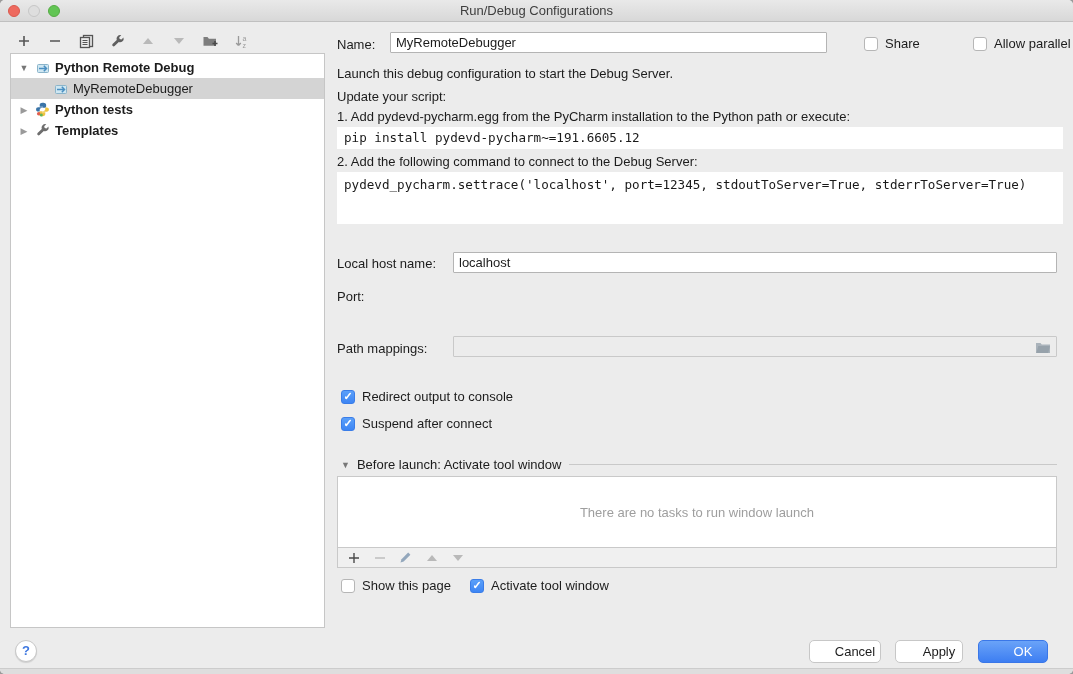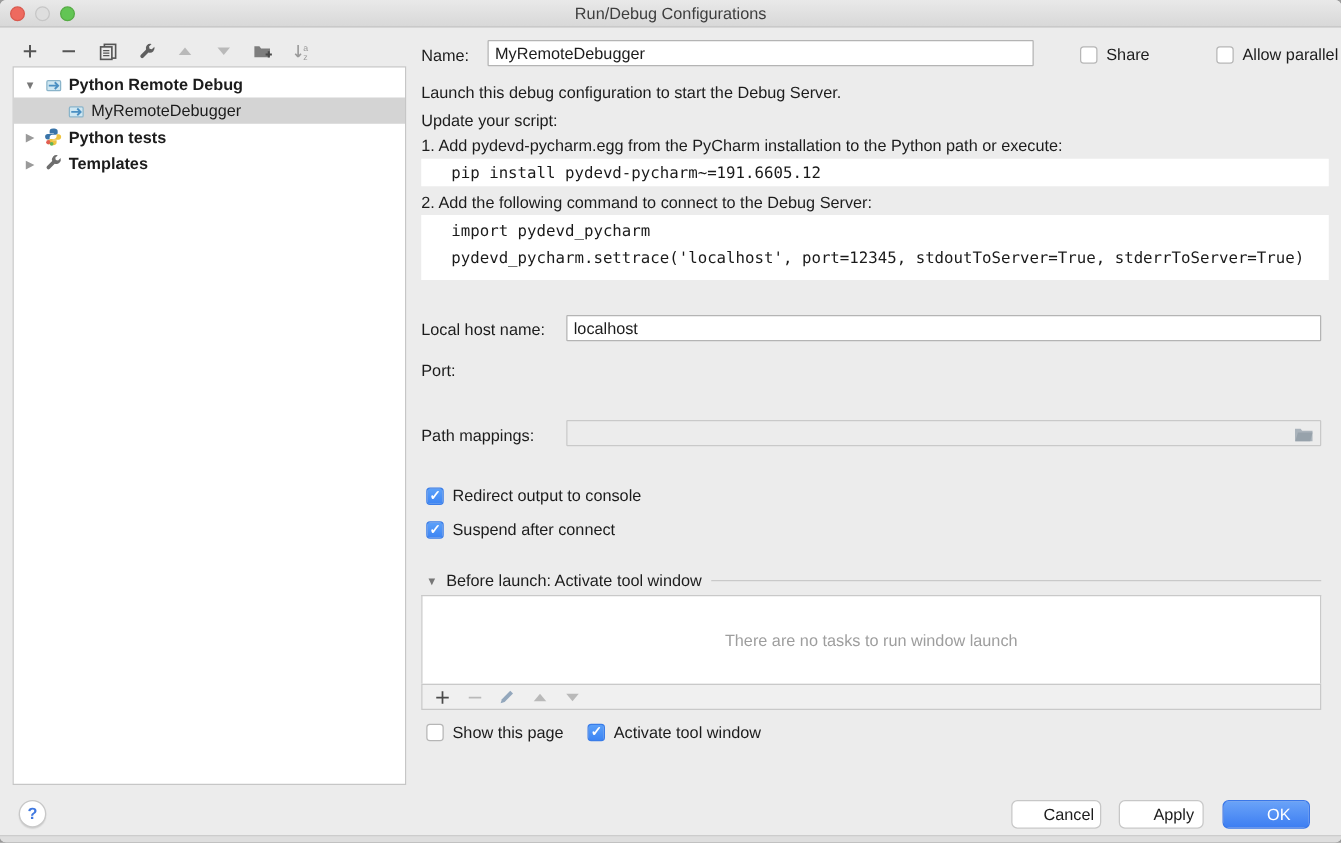--- a/index.html
+++ b/index.html
@@ -66,21 +66,21 @@
   .cb.checked {
     background:linear-gradient(#5ba0f9,#3d85f4); border:1px solid #3a7de8;
   }
   .cb.checked::after {
     content:"✓"; position:absolute; left:1.5px; top:-1px; color:#fff; font-size:11px; font-weight:bold;
   }
   .instr { position:absolute; white-space:nowrap; }
   .code {
     position:absolute; left:337px; width:726px; background:#fff;
     font-family:"DejaVu Sans Mono", monospace; font-size:12.6px; color:#1a1a1a;
-    padding:0 24px; white-space:nowrap;
+    padding:0 7px; white-space:nowrap;
   }
   .code-line { line-height:21px; }
   
   .bl-header { position:absolute; left:341px; top:457px; right:16px; display:flex; align-items:center; }
   .bl-tri { font-size:9px; color:#777; margin-right:7px; }
   .bl-title { white-space:nowrap; margin-right:8px; }
   .bl-line { flex:1; border-top:1px solid #c9c9c9; }
   .bl-box {
     position:absolute; left:337px; top:476px; width:720px; height:71px;
     background:#fff; border:1px solid #c9c9c9; border-bottom:none;
@@ -220,21 +220,20 @@
   </div>
 
   <div class="instr" style="left:337px; top:66px;">Launch this debug configuration to start the Debug Server.</div>
   <div class="instr" style="left:337px; top:89px;">Update your script:</div>
   <div class="instr" style="left:337px; top:109px;">1. Add pydevd-pycharm.egg from the PyCharm installation to the Python path or execute:</div>
   <div class="code" style="top:127px; height:22px;">
     <div class="code-line">pip install pydevd-pycharm~=191.6605.12</div>
   </div>
   <div class="instr" style="left:337px; top:154px;">2. Add the following command to connect to the Debug Server:</div>
   <div class="code" style="top:172px; height:52px; padding-top:2px;">
-    <div class="code-line">import pydevd_pycharm</div>
     <div class="code-line">pydevd_pycharm.settrace('localhost', port=12345, stdoutToServer=True, stderrToServer=True)</div>
   </div>
 
   <div class="label" style="left:337px; top:256px;">Local host name:</div>
   <div class="field" style="left:453px; top:252px; width:604px;">
     <span>localhost</span>
   </div>
 
   <div class="label" style="left:337px; top:289px;">Port:</div>
 

